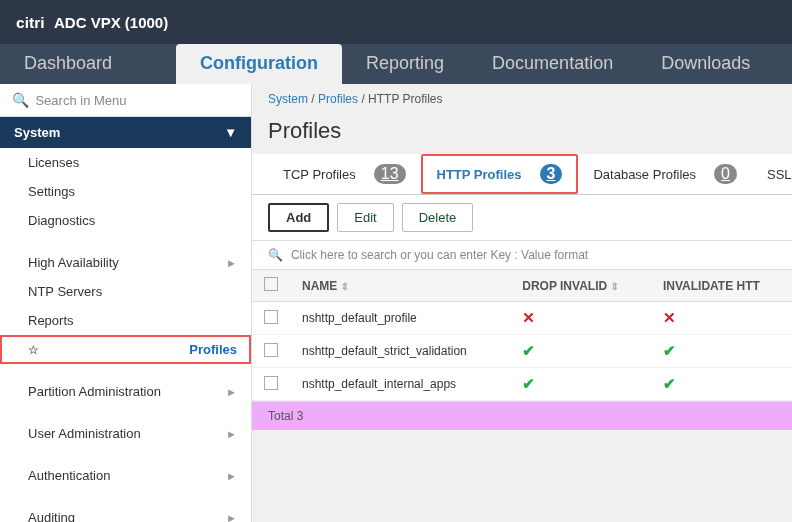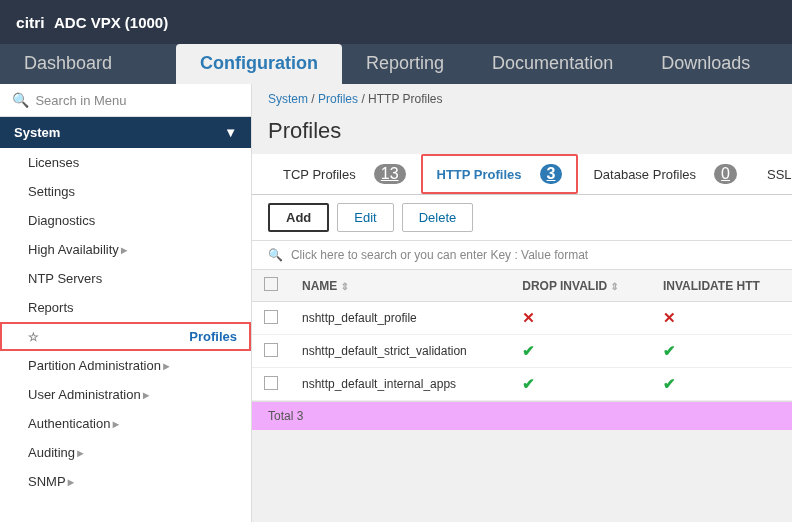--- a/index.html
+++ b/index.html
@@ -106,21 +106,21 @@
       color: #1a6ab5;
       font-weight: bold;
       border: 2px solid #e55;
       padding: 5px 12px 5px 26px;
       display: flex;
       align-items: center;
       gap: 6px;
     }
     .star-icon { color: #888; font-size: 12px; }
     .chevron-right { font-size: 11px; color: #999; }
-    .sidebar-item.has-arrow { justify-content: flex-start; }
+    .sidebar-item.has-arrow { justify-content: space-between; margin-top: 13px; }
 
     
     .content {
       flex: 1;
       padding: 0;
       overflow: hidden;
       background: #f0f0f0;
     }
     .breadcrumb {
       padding: 8px 16px;
@@ -191,21 +191,21 @@
       border: 1px solid #bbb;
       background: white;
       border-radius: 2px;
       color: #333;
     }
     .btn.btn-add {
       border: 2px solid #333;
       font-weight: bold;
     }
     .btn.btn-disabled {
-      color: #0369a1;
+      color: #14532d;
       cursor: default;
     }
 
     
     .table-search {
       display: flex;
       align-items: center;
       padding: 7px 16px;
       background: white;
       border-bottom: 1px solid #ddd;

